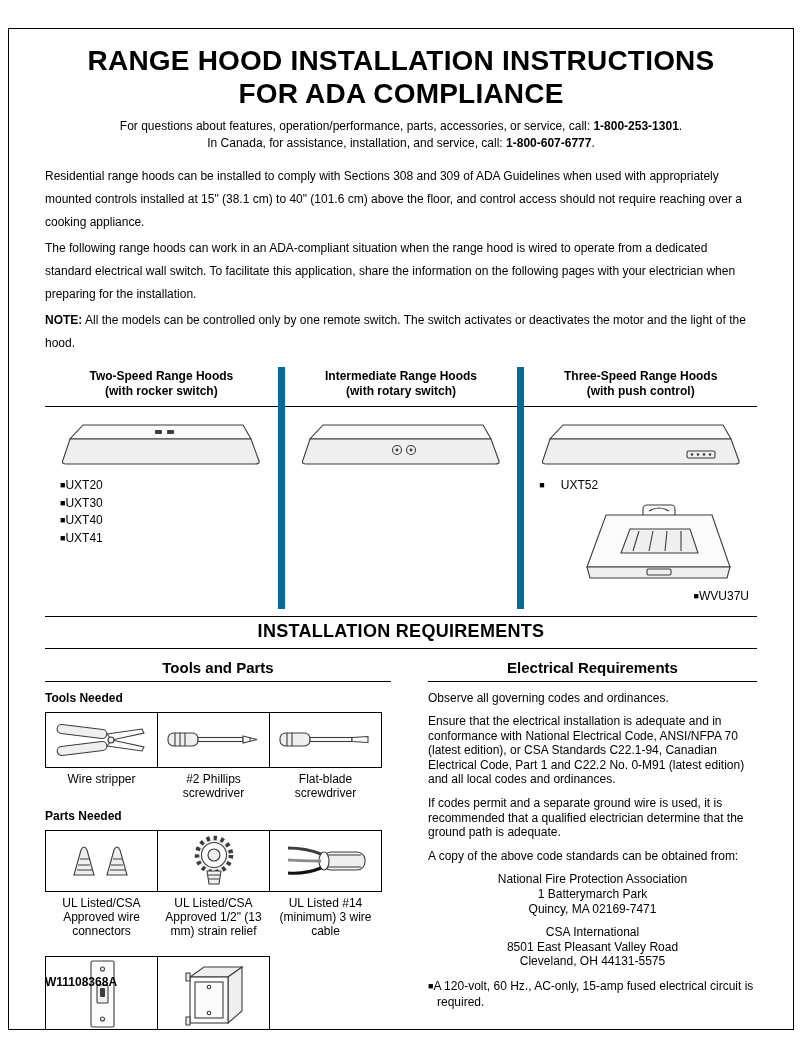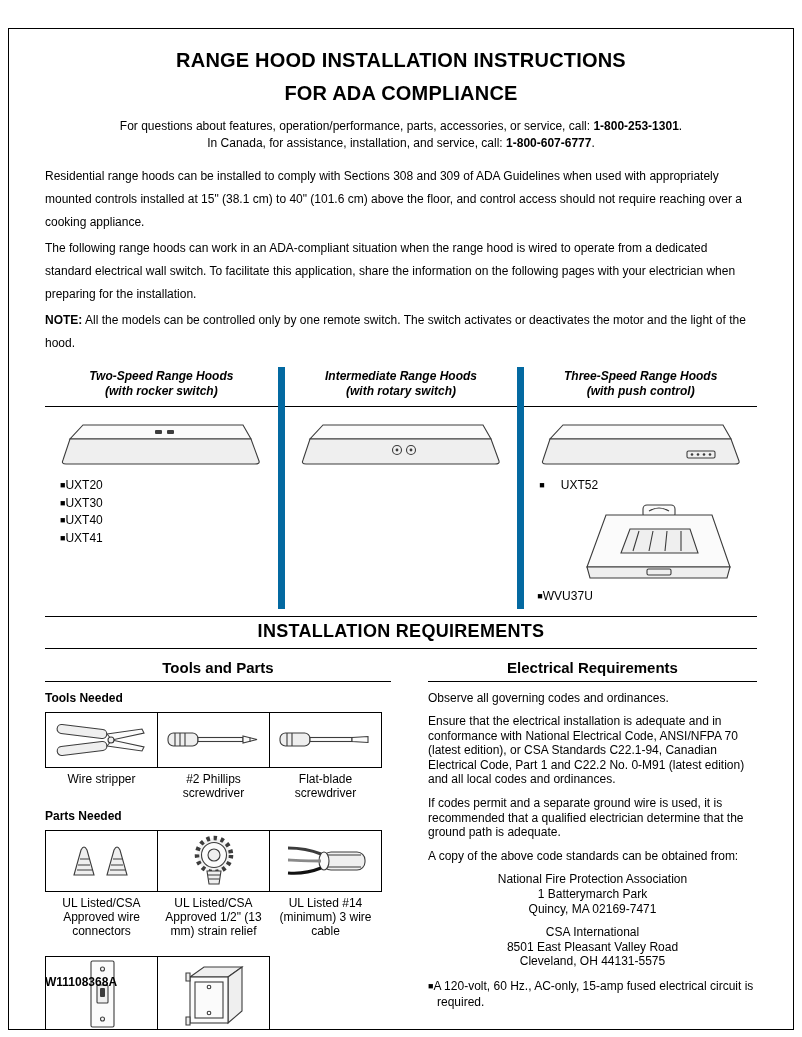--- a/index.html
+++ b/index.html
@@ -11,41 +11,41 @@
     position:relative;
   }
   .page-outer { padding:28px 8px 7px; height:100%; }
   .page {
     border:1px solid #000; height:100%;
     padding:15px 36px 10px; position:relative;
     overflow:hidden;
   }
 
   
-  .doc-title { font-size:20px; font-weight:bold; text-align:center; line-height:33px; letter-spacing:.2px; }
+  .doc-title { font-size:28px; font-weight:bold; text-align:center; line-height:33px; letter-spacing:.2px; }
   .contact-lines { margin-top:8px; text-align:center; line-height:17px; }
 
   
   .intro { margin-top:13px; line-height:23px; }
   .intro p { margin-bottom:3px; }
 
   
   .models-grid { display:flex; margin-top:12px; }
   .mcol { flex:1; display:flex; flex-direction:column; }
   .mcol + .mcol { border-left:7px solid #0369a1; }
-  .mcol-header { font-weight:bold; text-align:center; line-height:14.5px; padding:2px 4px 7px; border-bottom:1px solid #000; min-height:40px;font-style:italic; }
+  .mcol-header { font-weight:bold; text-align:center; line-height:14.5px; padding:2px 4px 7px; border-bottom:1px solid #000; min-height:40px; }
   .mcol-body { padding:8px 8px 6px 10px; min-height:200px; flex:1; }
   .hood-img { display:block; margin:2px auto 6px; }
   .model-list { margin-top:4px; padding-left:5px; line-height:17.5px; }
   .model-item { white-space:nowrap; }
   .sq { font-size:9px; vertical-align:1px; }
   .gap-sm .sq { margin-right:10px; }
   .gap-lg .sq { margin-right:16px; }
   .wvu-img { display:block; margin:6px 12px 2px auto; }
-  .wvu-label { margin-top:0; padding-left:3px; }
+  .wvu-label { margin-top:0; padding-left:3px;text-align:right; }
 
   
   .big-heading-wrap { margin-top:7px; border-top:1px solid #000; border-bottom:1px solid #000; padding:4px 0 6px; }
   .big-heading { font-size:18px; font-weight:bold; text-align:center; letter-spacing:.3px; }
 
   
   .cols { display:flex; margin-top:10px; gap:37px; }
   .col-left { width:346px; flex:none; }
   .col-right { flex:1; }
   .col-heading { font-size:15px; font-weight:bold; text-align:center; padding-bottom:5px; border-bottom:1px solid #000; }

